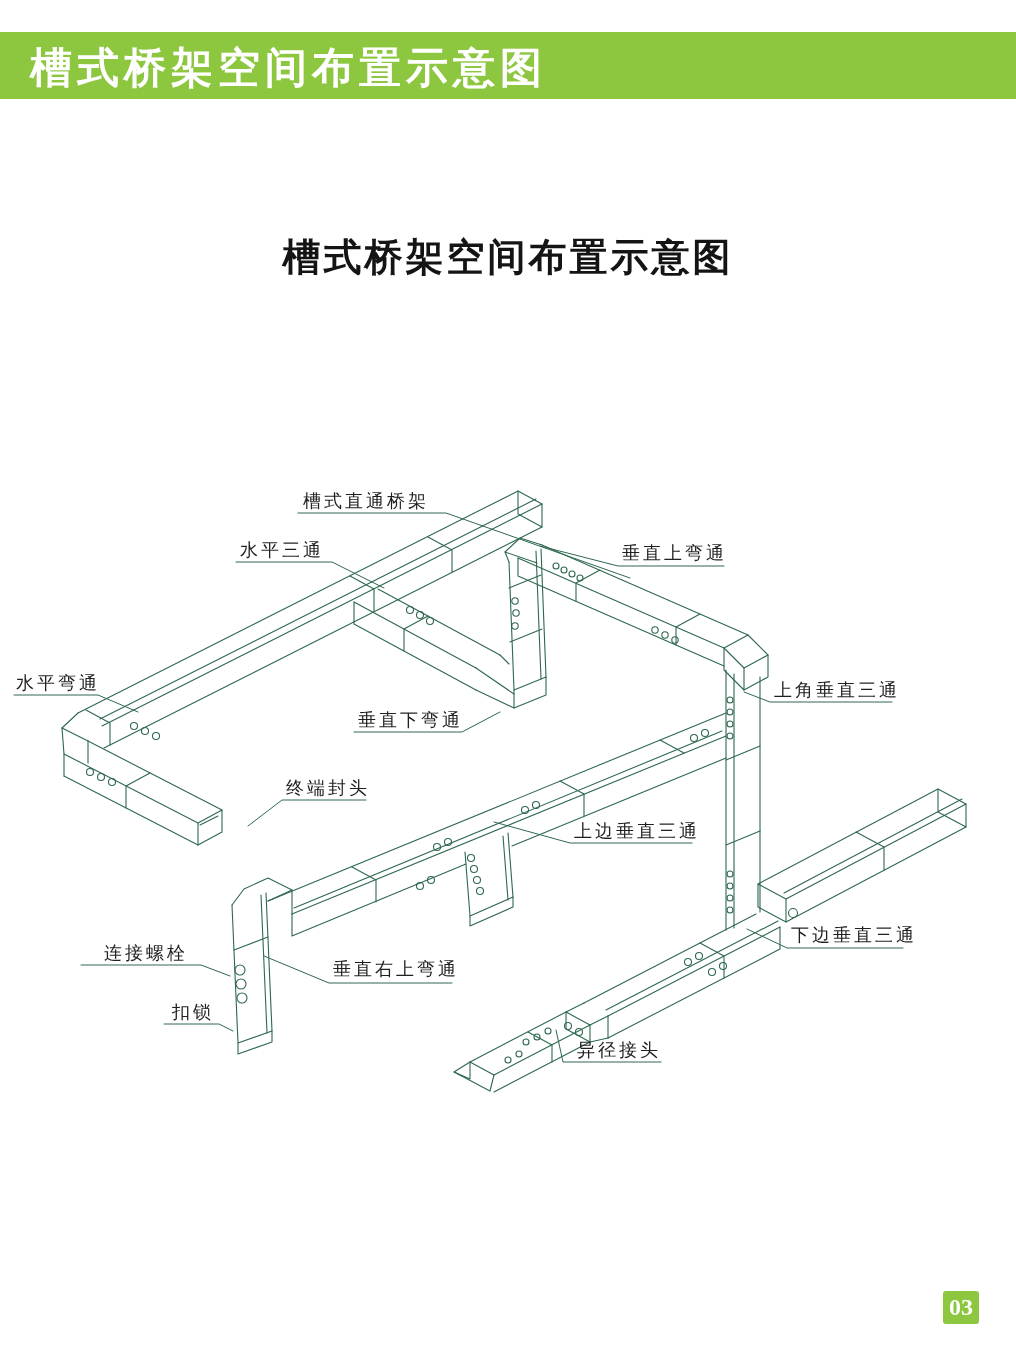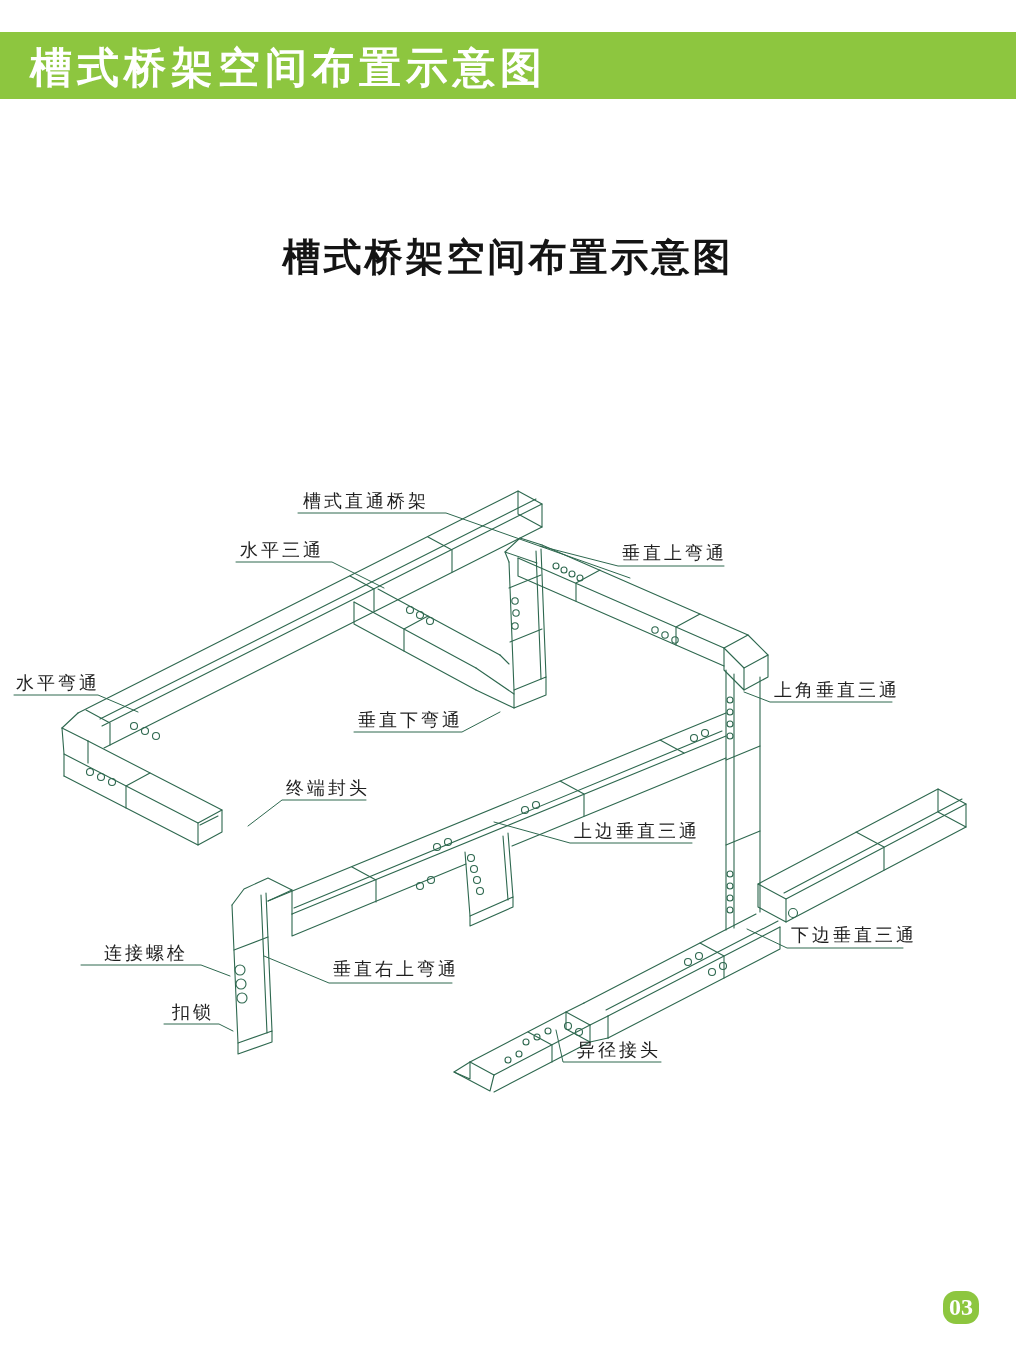--- a/index.html
+++ b/index.html
@@ -20,21 +20,21 @@
     position:absolute;top:232px;left:0;width:1016px;text-align:center;
     font-size:38px;font-weight:bold;color:#141414;letter-spacing:3px;
   }
   svg.diagram{position:absolute;left:0;top:0;}
   .lbl{
     font-family:"Liberation Sans", sans-serif;
     font-size:18px;letter-spacing:3px;fill:#1f1f1f;
   }
   .pagenum{
     position:absolute;left:943px;top:1291px;width:36px;height:33px;
-    background:#8dc63f;border-radius:13px;color:#ffffff;
+    background:#8dc63f;border-radius:3px;color:#ffffff;
     font-family:"Liberation Serif", serif;font-weight:bold;font-size:24px;
     text-align:center;line-height:33px;
   }
 </style>
 </head>
 <body>
 
 <div class="green-bar">
   <div class="bar-title">槽式桥架空间布置示意图</div>
 </div>

